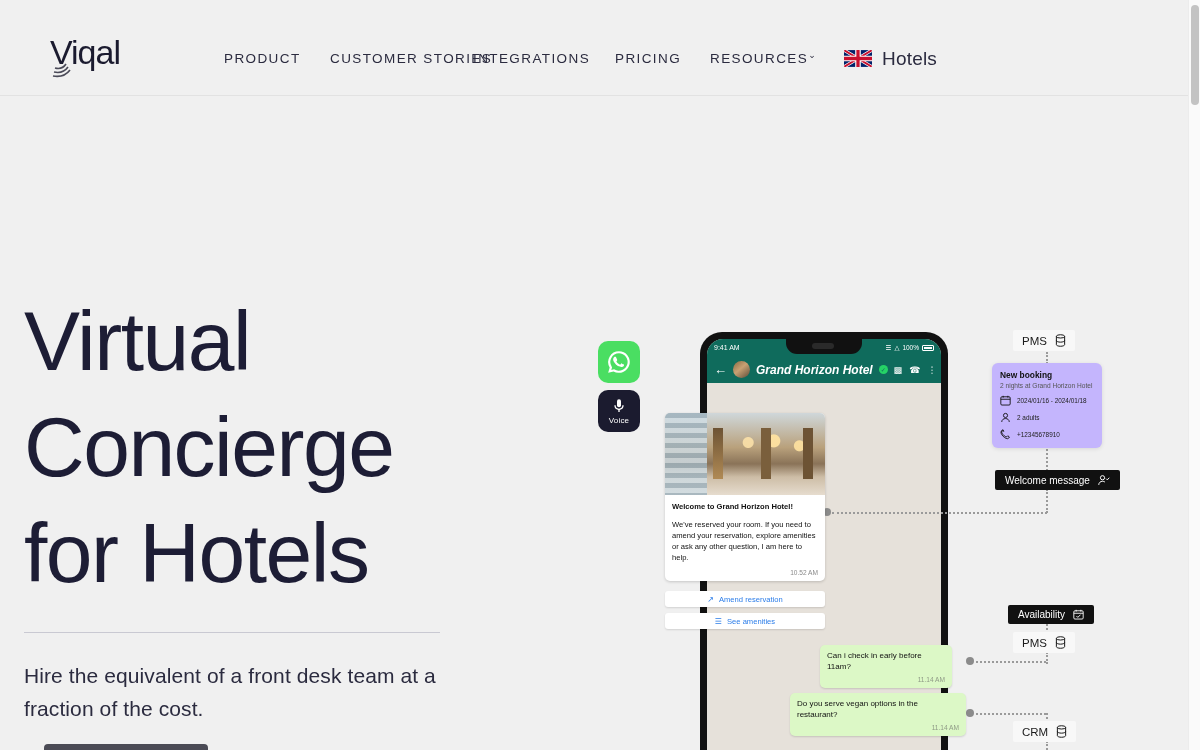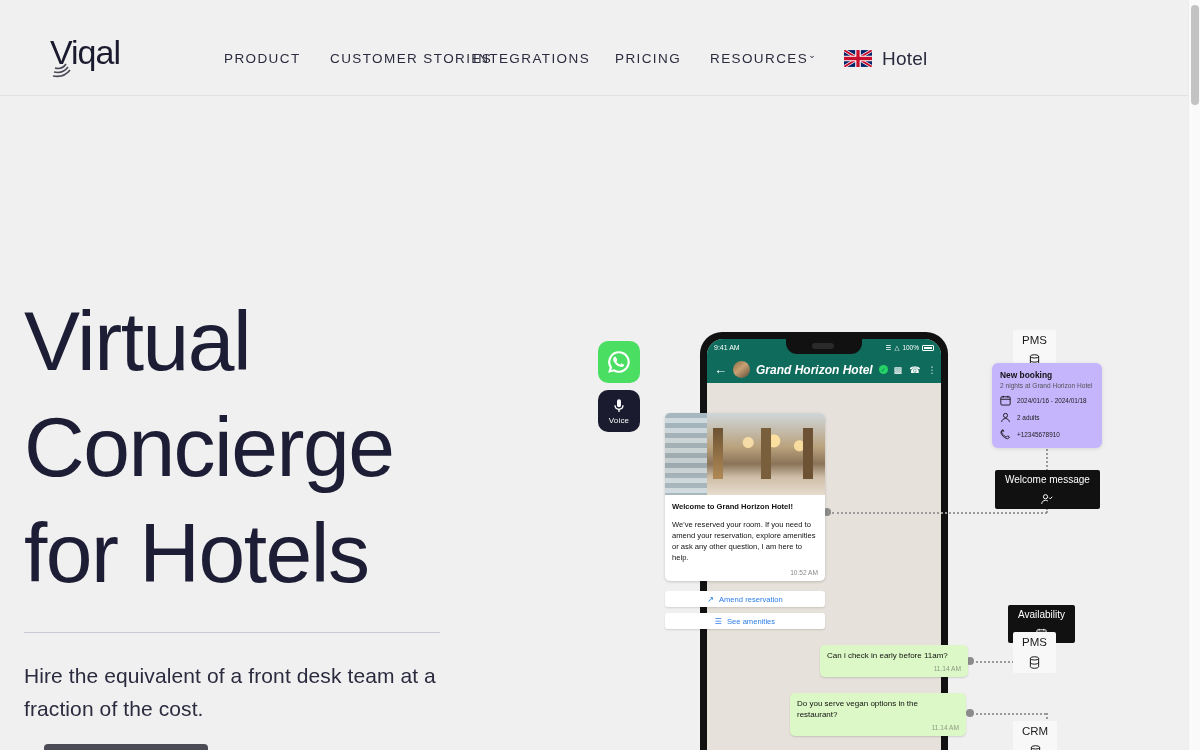--- a/index.html
+++ b/index.html
@@ -157,29 +157,28 @@
   .act-icon { font-size: 8px; }
 
   
   .bubble {
     position: absolute; background: #dcf8c6; border-radius: 5px;
     padding: 5px 7px 3px 7px; z-index: 11;
     box-shadow: 0 1px 2px rgba(0,0,0,.14);
     font-size: 8px; line-height: 11px; color: #111;
   }
   .bubble .btime { font-size: 6.6px; color: #8f9a86; text-align: right; margin-top: 2px; }
-  #bubble-1 { left: 820px; top: 645px; width: 148px; }
+  #bubble-1 { left: 820px; top: 645px; width: 132px; }
   #bubble-2 { left: 790px; top: 693px; width: 176px; }
 
   
   .chip {
     position: absolute; display:flex; align-items:center; gap:8px;
     padding: 4px 9px; font-size: 11.5px; border-radius: 2px; z-index: 9;
     white-space: nowrap;
-    flex-direction: column;
   }
   .chip-light { background: #f8f8f8; color: #1b1b1b; }
   .chip-dark { background: #111; color: #fff; font-size: 10px; padding: 4px 10px; }
   #chip-pms-top { left: 1013px; top: 330px; }
   #chip-welcome { left: 995px; top: 470px; }
   #chip-availability { left: 1008px; top: 605px; }
   #chip-pms-bottom { left: 1013px; top: 632px; }
   #chip-crm { left: 1013px; top: 721px; }
 
   .booking-card {
@@ -230,21 +229,21 @@
   </nav>
 
   <div class="login-group">
     <svg class="flag" viewBox="0 0 60 36">
       <rect width="60" height="36" fill="#012169"></rect>
       <path d="M0,0 60,36 M60,0 0,36" stroke="#fff" stroke-width="7"></path>
       <path d="M0,0 60,36 M60,0 0,36" stroke="#C8102E" stroke-width="4"></path>
       <path d="M30,0 v36 M0,18 h60" stroke="#fff" stroke-width="12"></path>
       <path d="M30,0 v36 M0,18 h60" stroke="#C8102E" stroke-width="7"></path>
     </svg>
-    <span class="login-label">Hotel</span>
+    <span class="login-label">Hotels</span>
   </div>
 
 </header>
 
 <section class="hero-left">
   <h1 class="hero-title">
     <div>Virtual</div>
     <div>Concierge</div>
     <div>for Hotels</div>
   </h1>

